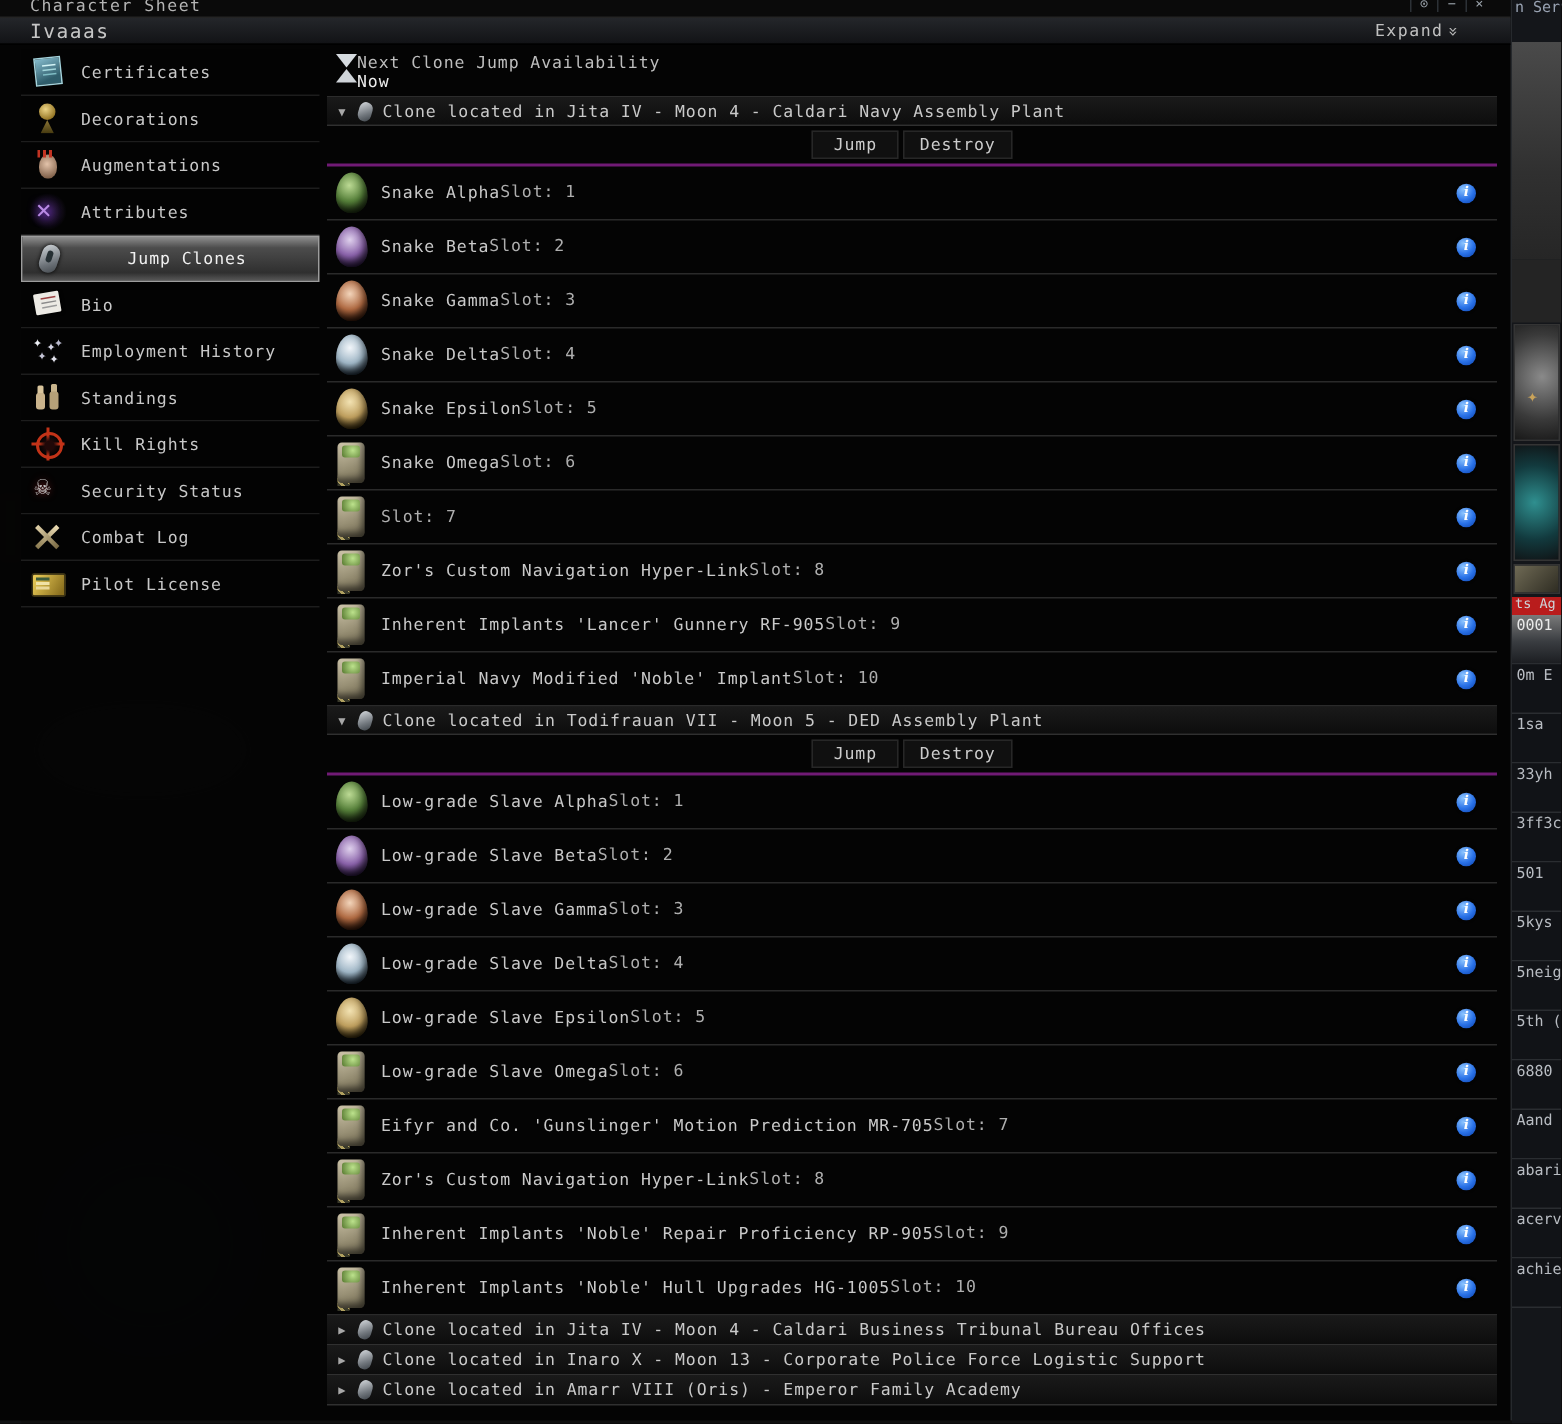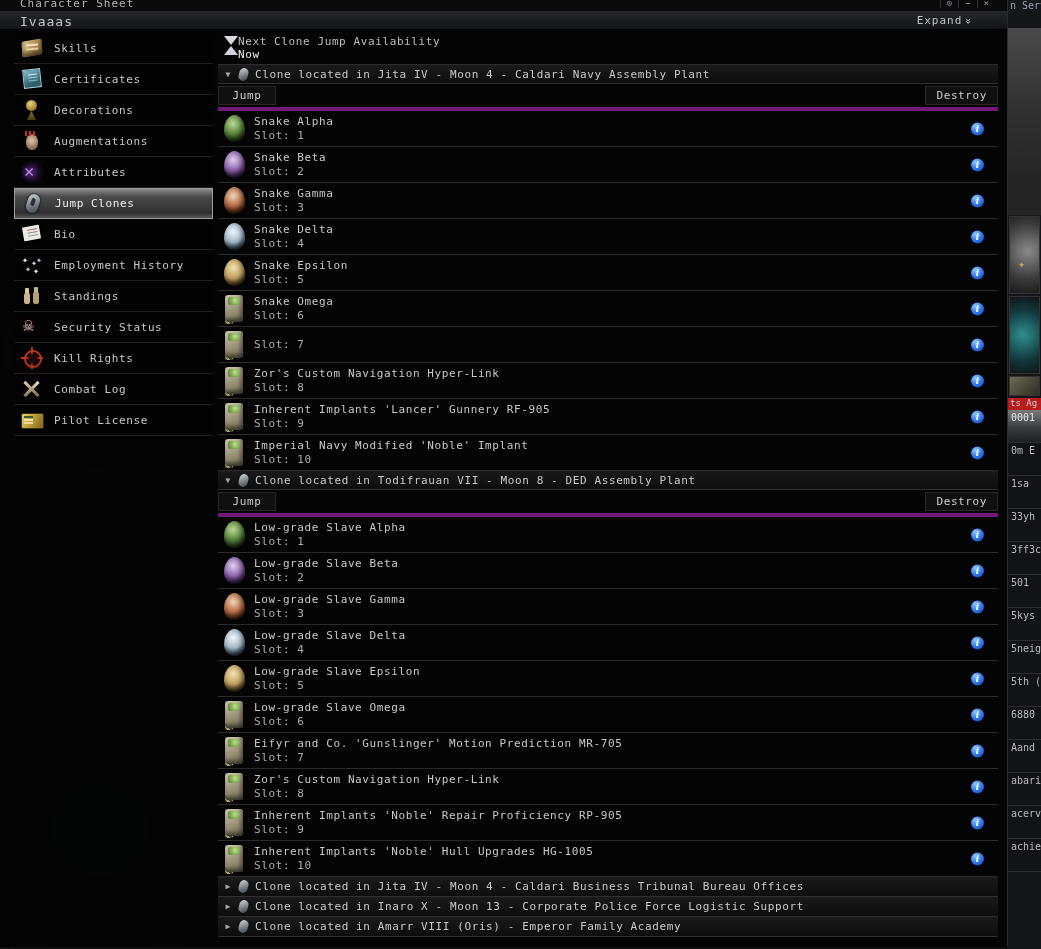--- a/index.html
+++ b/index.html
@@ -45,21 +45,21 @@
   .expand { position:absolute; right:34px; top:2px; font-size:11px; color:#c0c0c0; letter-spacing:1px; cursor:default; }
   .chevd { display:inline-block; transform:rotate(90deg) translateX(1px); font-size:11px; color:#b8b8b8; margin-left:3px; }
 
   
   .sidebar { position:absolute; left:14px; top:33px; width:199px; }
   .side-item { height:31px; background:#030303; border-bottom:1px solid #1d1d1d;
     display:flex; align-items:center; gap:9px; padding-left:5px; cursor:pointer; }
   .side-item.state-selected { background:linear-gradient(180deg,#8d8d8d,#4c4c4c 25%,#2f2f2f 82%,#575757);
     border:1px solid #9d9d9d; }
   .side-label { font-size:11px; color:#c8c8c8; letter-spacing:0.6px; }
-  .state-selected .side-label { color:#f0f0f0; }
+  .state-selected .side-label { color:#f0f0f0;margin-left:30px; }
 
   .sicon { width:26px; height:24px; position:relative; flex:none; }
   [data-name="skills-book-icon"]::before { content:""; position:absolute; inset:4px 3px 4px 3px;
     background:linear-gradient(115deg,#dcbc80 15%,#96763f 85%); transform:skewY(-6deg) rotate(-4deg);
     border-radius:2px; box-shadow:inset 0 -4px 5px rgba(0,0,0,.55); }
   [data-name="skills-book-icon"]::after { content:""; position:absolute; left:7px; top:8px; width:12px; height:2px;
     background:#f2e3c2; box-shadow:0 4px 0 #e6d2a4; transform:rotate(-4deg); }
   [data-name="certificates-icon"]::before { content:""; position:absolute; inset:2px 4px 3px 4px;
     background:linear-gradient(160deg,#86bccd,#2f5d6b 75%); border:1px solid #a4d4dd; transform:rotate(-6deg); }
   [data-name="certificates-icon"]::after { content:""; position:absolute; left:9px; top:7px; width:9px; height:1px;
@@ -118,41 +118,41 @@
   .nj-label { font-size:11px; color:#bdbdbd; letter-spacing:0.6px; line-height:13px; }
   .nj-value { font-size:11px; color:#ececec; letter-spacing:0.6px; line-height:14px; }
 
   .clone-hdr { height:19px; background:linear-gradient(180deg,#1a1a1a,#0d0d0d);
     border-bottom:1px solid #303030; display:flex; align-items:center; gap:7px; padding-left:6px; cursor:pointer; }
   .tri { color:#a8a8a8; font-size:8px; width:8px; text-align:center; }
   .pod-icon { width:9px; height:13px; border-radius:5px; flex:none;
     background:linear-gradient(145deg,#dadee2,#70767c 62%,#383e44); transform:rotate(16deg); }
   .clone-loc { font-size:11px; color:#c9c9c9; letter-spacing:0.6px; white-space:nowrap; }
 
-  .btnrow { height:27px; display:flex; justify-content:space-between; align-items:center; gap:3px;
-    border-bottom:4px solid #701a75; }
+  .btnrow { height:27px; display:flex; justify-content:center; align-items:center; gap:3px;
+    border-bottom:2px solid #701a75; }
   .btn { min-width:58px; height:19px; line-height:18px; text-align:center; padding:0 10px;
     background:#101010; border:1px solid #272727; color:#cccccc; font-size:11px; letter-spacing:0.6px; cursor:pointer; }
 
   .imp-row { height:36px; border-bottom:1px solid #2a2a2a; display:flex; align-items:center;
     gap:8px; padding-left:4px; position:relative; }
   .imp-icon { width:24px; height:31px; position:relative; flex:none; }
   .imp-icon::before { content:""; display:block; width:21px; height:27px; margin:2px auto 0;
     border-radius:50% 50% 46% 46% / 58% 58% 40% 40%; box-shadow:inset -2px -3px 5px rgba(0,0,0,.55); }
   .imp-head-green::before  { background:radial-gradient(circle at 42% 32%,#bcda94,#56803a 48%,#16230d 86%); }
   .imp-head-purple::before { background:radial-gradient(circle at 44% 33%,#ded0ec,#8a62aa 48%,#1f1030 86%); }
   .imp-head-orange::before { background:radial-gradient(circle at 44% 33%,#f2d4ba,#b06a42 48%,#2a1206 86%); }
   .imp-head-blue::before   { background:radial-gradient(circle at 44% 33%,#f2f6fa,#9fb6c6 48%,#17232e 86%); }
   .imp-head-tan::before    { background:radial-gradient(circle at 44% 33%,#f2e2b2,#bf9f5e 48%,#2a1f06 86%); }
   .imp-canister::before { width:18px; height:27px; border-radius:3px;
     background:linear-gradient(160deg,#d2c9ae,#8f876c 68%,#645d4a); box-shadow:inset -2px -3px 4px rgba(0,0,0,.5); }
   .imp-canister::after { content:""; position:absolute; top:4px; left:6px; width:12px; height:8px; border-radius:2px;
     background:radial-gradient(circle at 60% 40%,#bce28c,#55772e); }
   .imp-canister { background:repeating-linear-gradient(45deg,#3a3a2a 0 2px,#b0a060 2px 4px) 3px 24px/8px 7px no-repeat; }
-  .imp-txt { display:flex; flex-direction:column; }
+  .imp-txt { display:flex; flex-direction:row; }
   .imp-name { font-size:11px; color:#c9c9c9; letter-spacing:0.6px; line-height:15px; white-space:nowrap; }
   .imp-slot { font-size:11px; color:#aeaeae; letter-spacing:0.6px; line-height:14px; }
   .info-dot { position:absolute; right:14px; top:50%; transform:translateY(-50%); width:13px; height:13px;
     border-radius:50%; background:radial-gradient(circle at 35% 28%,#8ec6ff,#2a72e8 55%,#0a3fa8);
     color:#fff; font:italic bold 9px "DejaVu Serif", serif; display:flex; align-items:center; justify-content:center;
     cursor:pointer; box-shadow:0 0 2px #000; }
 
   .clone-collapsed .clone-hdr { height:20px; }
 </style>
 </head>
@@ -213,24 +213,20 @@
         <span data-name="close-icon">×</span>
       </span>
     </div>
 
     <div class="namebar" data-name="character-header">
       <span class="charname" data-name="character-name">Ivaaas</span>
       <span class="expand" data-name="expand-button"><span>Expand</span><span class="chevd" data-name="chevron-double-down-icon">»</span></span>
     </div>
 
     <div class="sidebar" data-name="sidebar">
-  <div class="side-item" data-name="sidebar-item">
-    <span class="sicon" data-name="skills-book-icon"></span>
-    <span class="side-label" data-name="sidebar-item-label">Skills</span>
-  </div>
 
   <div class="side-item" data-name="sidebar-item">
     <span class="sicon" data-name="certificates-icon"></span>
     <span class="side-label" data-name="sidebar-item-label">Certificates</span>
   </div>
 
   <div class="side-item" data-name="sidebar-item">
     <span class="sicon" data-name="decorations-medal-icon"></span>
     <span class="side-label" data-name="sidebar-item-label">Decorations</span>
   </div>
@@ -259,27 +255,27 @@
     <span class="sicon" data-name="employment-history-stars-icon"></span>
     <span class="side-label" data-name="sidebar-item-label">Employment History</span>
   </div>
 
   <div class="side-item" data-name="sidebar-item">
     <span class="sicon" data-name="standings-people-icon"></span>
     <span class="side-label" data-name="sidebar-item-label">Standings</span>
   </div>
 
   <div class="side-item" data-name="sidebar-item">
+    <span class="sicon" data-name="kill-rights-crosshair-icon"></span>
+    <span class="side-label" data-name="sidebar-item-label">Kill Rights</span>
+  </div>
+
+  <div class="side-item" data-name="sidebar-item">
     <span class="sicon" data-name="security-status-skull-icon"></span>
     <span class="side-label" data-name="sidebar-item-label">Security Status</span>
-  </div>
-
-  <div class="side-item" data-name="sidebar-item">
-    <span class="sicon" data-name="kill-rights-crosshair-icon"></span>
-    <span class="side-label" data-name="sidebar-item-label">Kill Rights</span>
   </div>
 
   <div class="side-item" data-name="sidebar-item">
     <span class="sicon" data-name="combat-log-swords-icon"></span>
     <span class="side-label" data-name="sidebar-item-label">Combat Log</span>
   </div>
 
   <div class="side-item" data-name="sidebar-item">
     <span class="sicon" data-name="pilot-license-card-icon"></span>
     <span class="side-label" data-name="sidebar-item-label">Pilot License</span>
@@ -394,21 +390,21 @@
     </span>
     <span class="info-dot" data-name="info-icon">i</span>
   </div>
 </div>
   </section>
 
   <section class="clone" data-name="clone-section">
     <div class="clone-hdr" data-name="clone-header">
       <span class="tri" data-name="collapse-triangle-icon">▼</span>
       <span class="pod-icon" data-name="clone-pod-icon"></span>
-      <span class="clone-loc" data-name="clone-location">Clone located in Todifrauan VII - Moon 8 - DED Assembly Plant</span>
+      <span class="clone-loc" data-name="clone-location">Clone located in Todifrauan VII - Moon 5 - DED Assembly Plant</span>
     </div>
     <div class="btnrow" data-name="clone-actions">
       <div class="btn" data-name="jump-button">Jump</div>
       <div class="btn" data-name="destroy-button">Destroy</div>
     </div>
     <div class="rows" data-name="implant-list">
   <div class="imp-row" data-name="implant-row">
     <span class="imp-icon imp-head-green" data-name="implant-icon"></span>
     <span class="imp-txt">
       <span class="imp-name" data-name="implant-name">Low-grade Slave Alpha</span>

